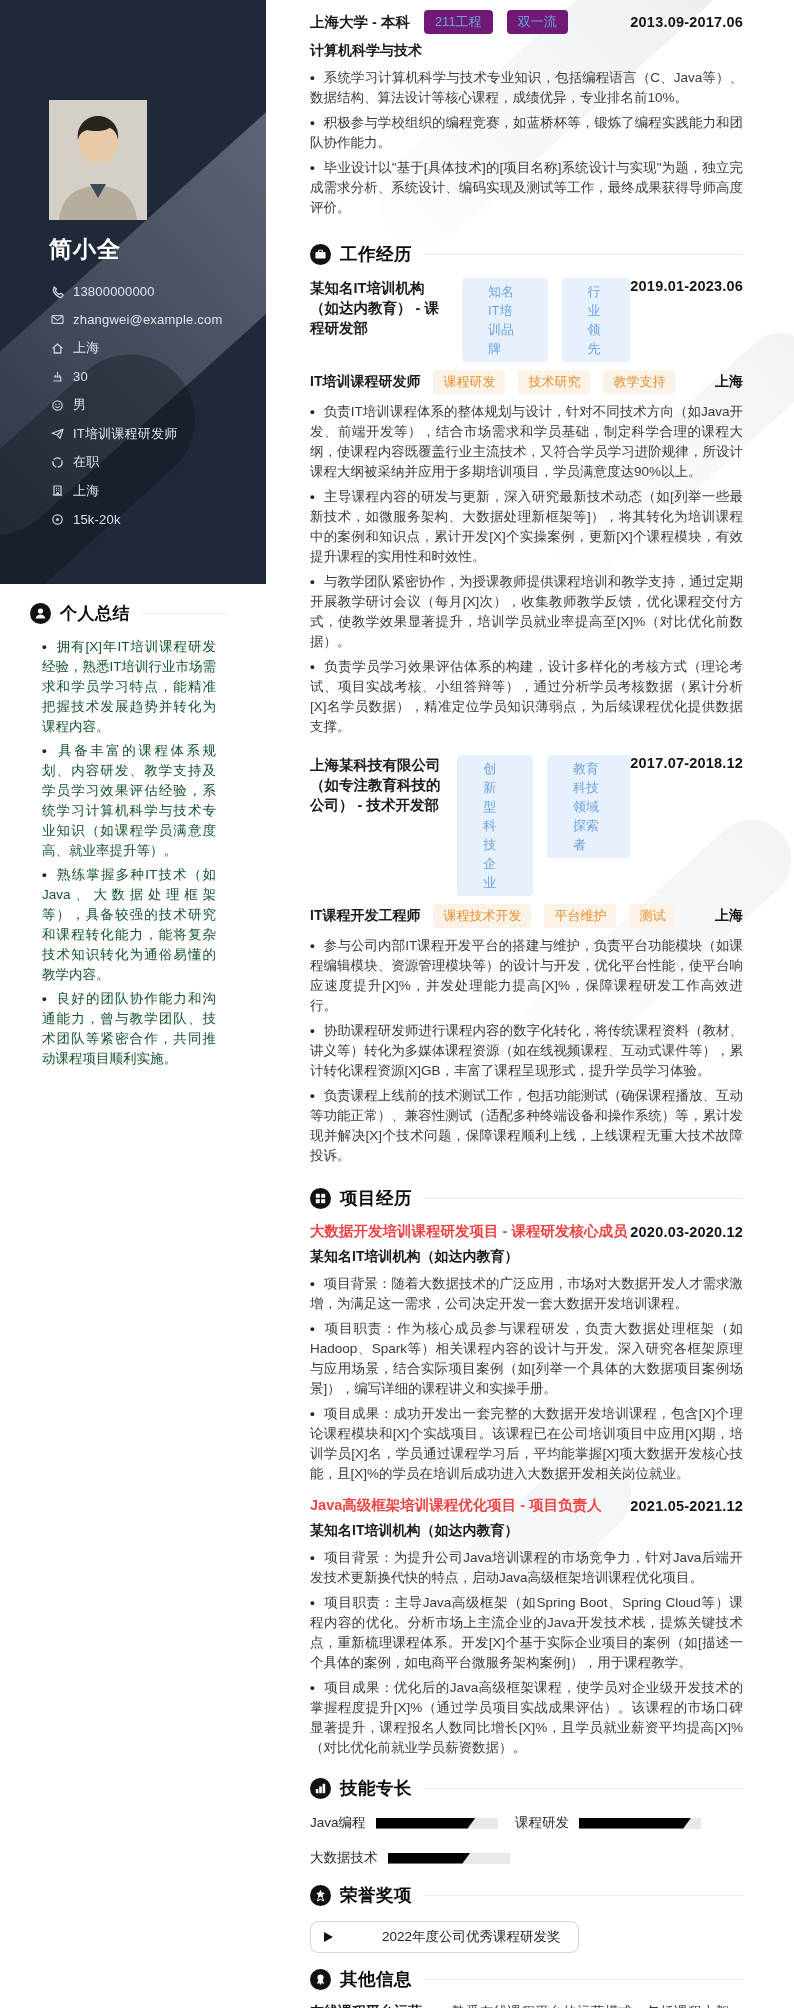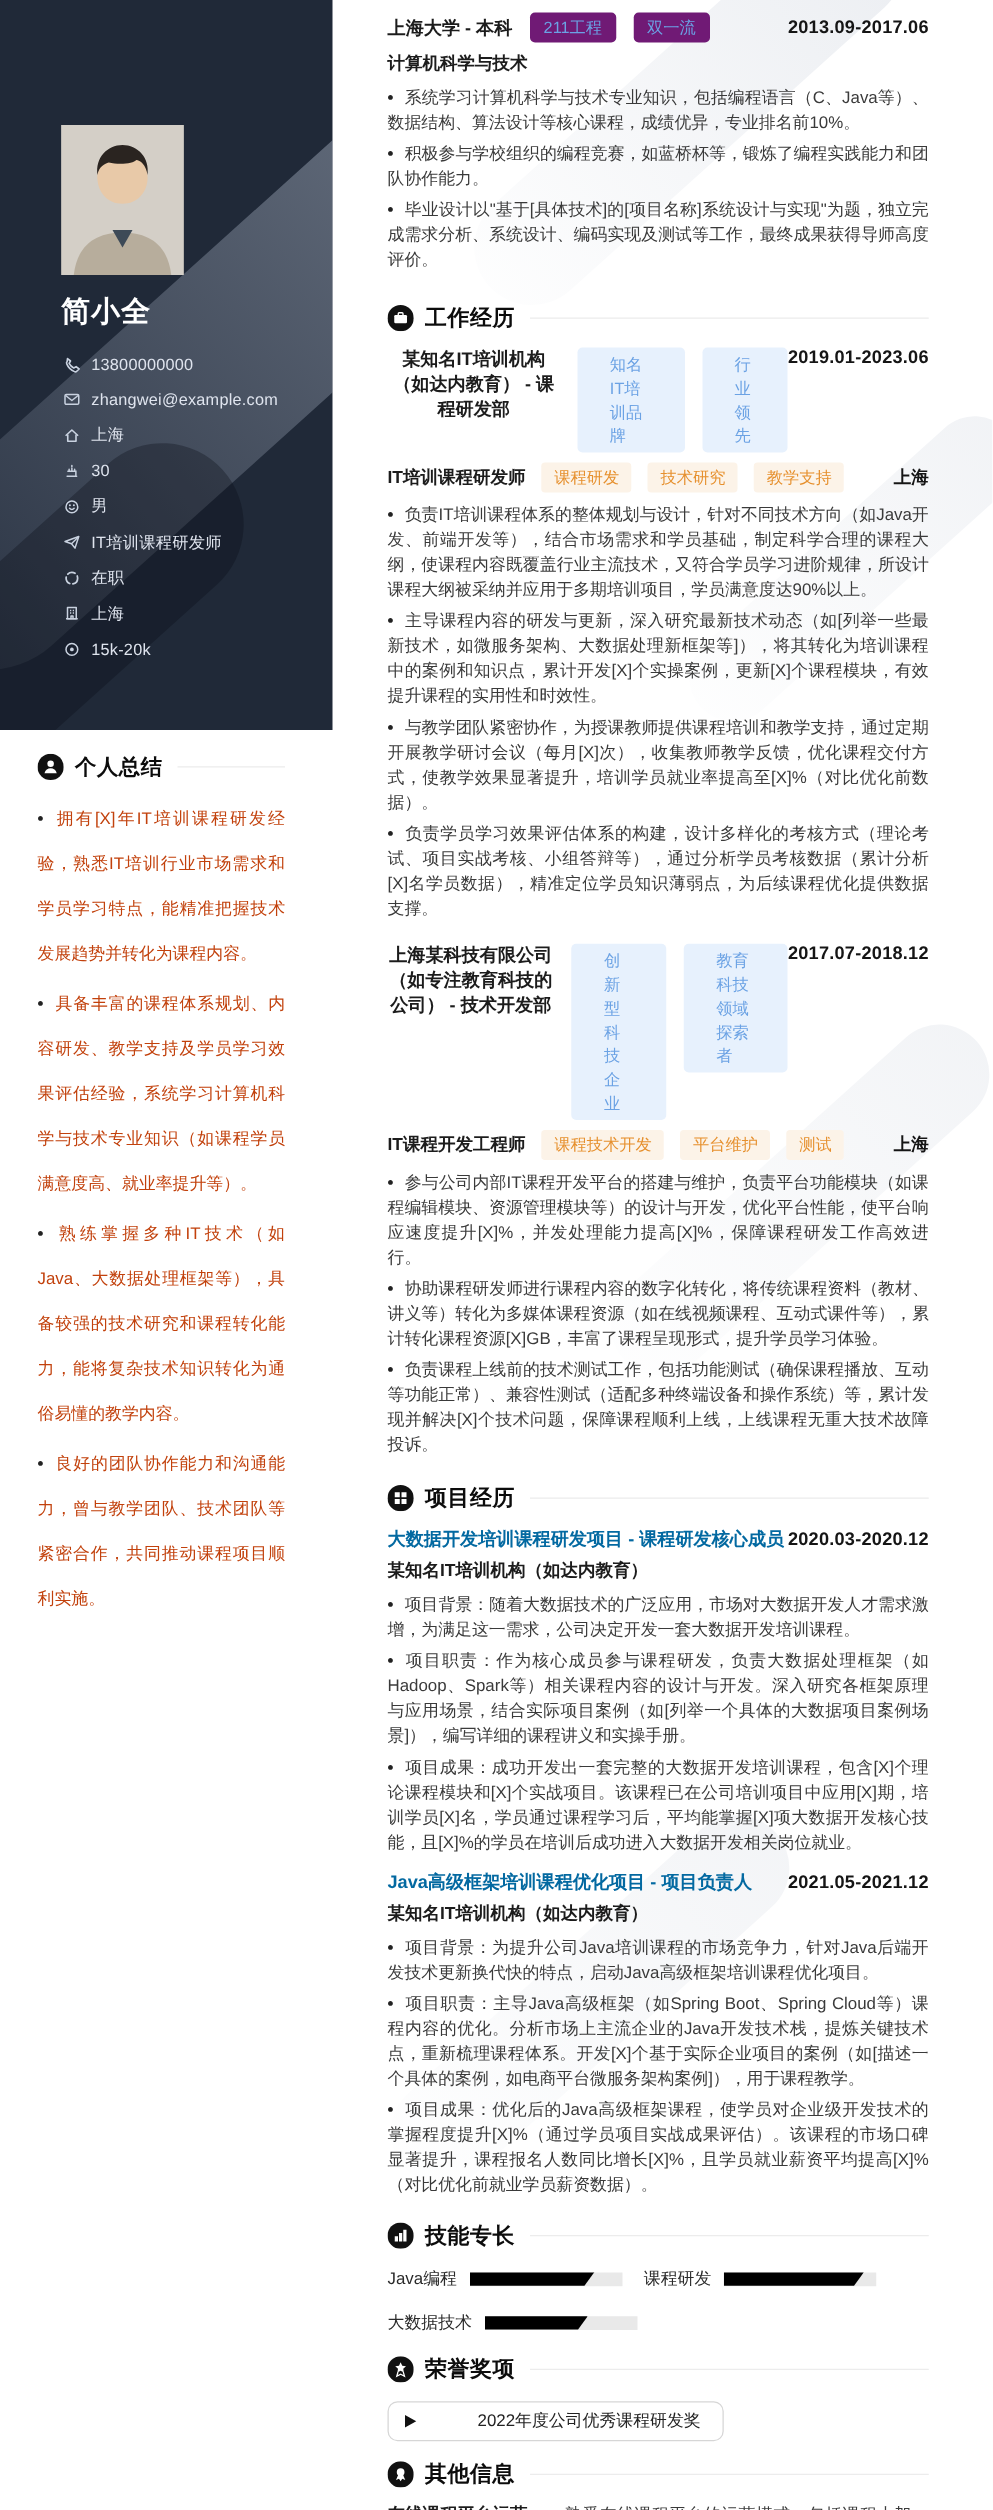--- a/index.html
+++ b/index.html
@@ -28,52 +28,52 @@
   .contacts{position:absolute;left:50px;top:277px;margin:0;padding:0;list-style:none;}
   .contacts li{display:flex;align-items:center;height:28.5px;}
   .contacts .cic{width:15px;height:15px;margin-right:8px;flex:0 0 15px;display:inline-flex;}
   .contacts .ctext{font-size:13px;color:#dfe4ee;letter-spacing:.2px;}
 
   .summary{padding:18px 38px 0 30px;}
   .sec-head{display:flex;align-items:center;}
   .sic{width:21px;height:21px;display:inline-flex;margin-right:9px;flex:0 0 21px;}
   .sec-head h2{margin:0;font-size:17px;font-weight:700;color:#0c0c0c;letter-spacing:.5px;white-space:nowrap;}
   .rule{flex:1;height:1px;background:#ececec;margin-left:12px;}
-  .summary .b{margin:0 0 4px;font-size:13.5px;line-height:36px;text-align:justify;color:#c2410c;}
+  .summary .b{margin:0 12px 4px;font-size:13.5px;line-height:20px;text-align:justify;color:#14532d;}
   .summary .blts{margin-top:12px;}
   .b::before{content:"•";font-weight:700;margin-right:9px;color:#222;}
 
   
   .right-col{position:absolute;left:310px;top:0;width:433px;z-index:1;}
   .right-col .sec-head h2{font-size:17.5px;}
   .mt-edu{margin-top:30px;} .mt-work{margin-top:24px;} .mt-proj{margin-top:20px;}
   .mt-skill{margin-top:18px;} .mt-honor{margin-top:16px;} .mt-other{margin-top:14px;}
 
   .ehead{display:flex;align-items:center;margin-top:10px;}
   .etitle{font-size:14.5px;font-weight:700;color:#1c1c1c;white-space:nowrap;}
   .pill{background:#701a75;color:#6ba2e4;font-size:13px;border-radius:4px;padding:3px 11px;
         margin-left:14px;white-space:nowrap;}
   .pillm{background:#e7f1fd;color:#6ba2e4;font-size:13px;border-radius:4px;padding:4px 26px;
          margin-left:14px;line-height:19px;}
   .pw1{width:60px;} .pw2{width:30px;} .pw3{width:44px;} .pw4{width:58px;}
   .edate{margin-left:auto;font-size:14.5px;font-weight:700;color:#151515;letter-spacing:.2px;white-space:nowrap;}
 
   .jhead{display:flex;align-items:flex-start;margin-top:12px;}
-  .jcompany{width:246px;font-size:14.5px;font-weight:700;line-height:20px;color:#1c1c1c;text-align:center;}
+  .jcompany{width:246px;font-size:14.5px;font-weight:700;line-height:20px;color:#1c1c1c;}
   .rrow{display:flex;align-items:center;margin-top:8px;}
   .rtitle{font-size:14px;font-weight:700;color:#1c1c1c;white-space:nowrap;}
   .otag{background:#fcf3e8;color:#e6902e;font-size:13px;border-radius:3px;padding:3px 10px;
         margin-left:13px;white-space:nowrap;}
   .rloc{margin-left:auto;font-size:14px;font-weight:700;color:#151515;}
   .major{margin-top:8px;font-size:14px;font-weight:700;color:#1c1c1c;}
   .blts{margin-top:8px;}
   .right-col .b{margin:0 0 5px;font-size:13.5px;line-height:20px;text-align:justify;color:#3a3a3a;}
 
   .ptitle-row{display:flex;align-items:center;margin-top:12px;}
-  .ptitle{font-size:14.5px;font-weight:700;color:#0369a1;}
+  .ptitle{font-size:14.5px;font-weight:700;color:#ef4444;}
   .porg{margin-top:7px;font-size:14px;font-weight:700;color:#1c1c1c;}
 
   .skills-grid{display:grid;grid-template-columns:205px 1fr;row-gap:17px;margin-top:14px;}
   .skill{display:flex;align-items:center;}
   .sk-label{font-size:13.5px;color:#2a2a2a;margin-right:10px;white-space:nowrap;}
   .track{width:122px;height:11px;background:#e9e9e9;position:relative;}
   .fill{position:absolute;left:0;top:0;bottom:0;background:#000;
         clip-path:polygon(0 0,100% 0,calc(100% - 8px) 100%,0 100%);}
 
   .badge{display:inline-flex;align-items:center;margin-top:14px;border:1px solid #d6d6d6;

